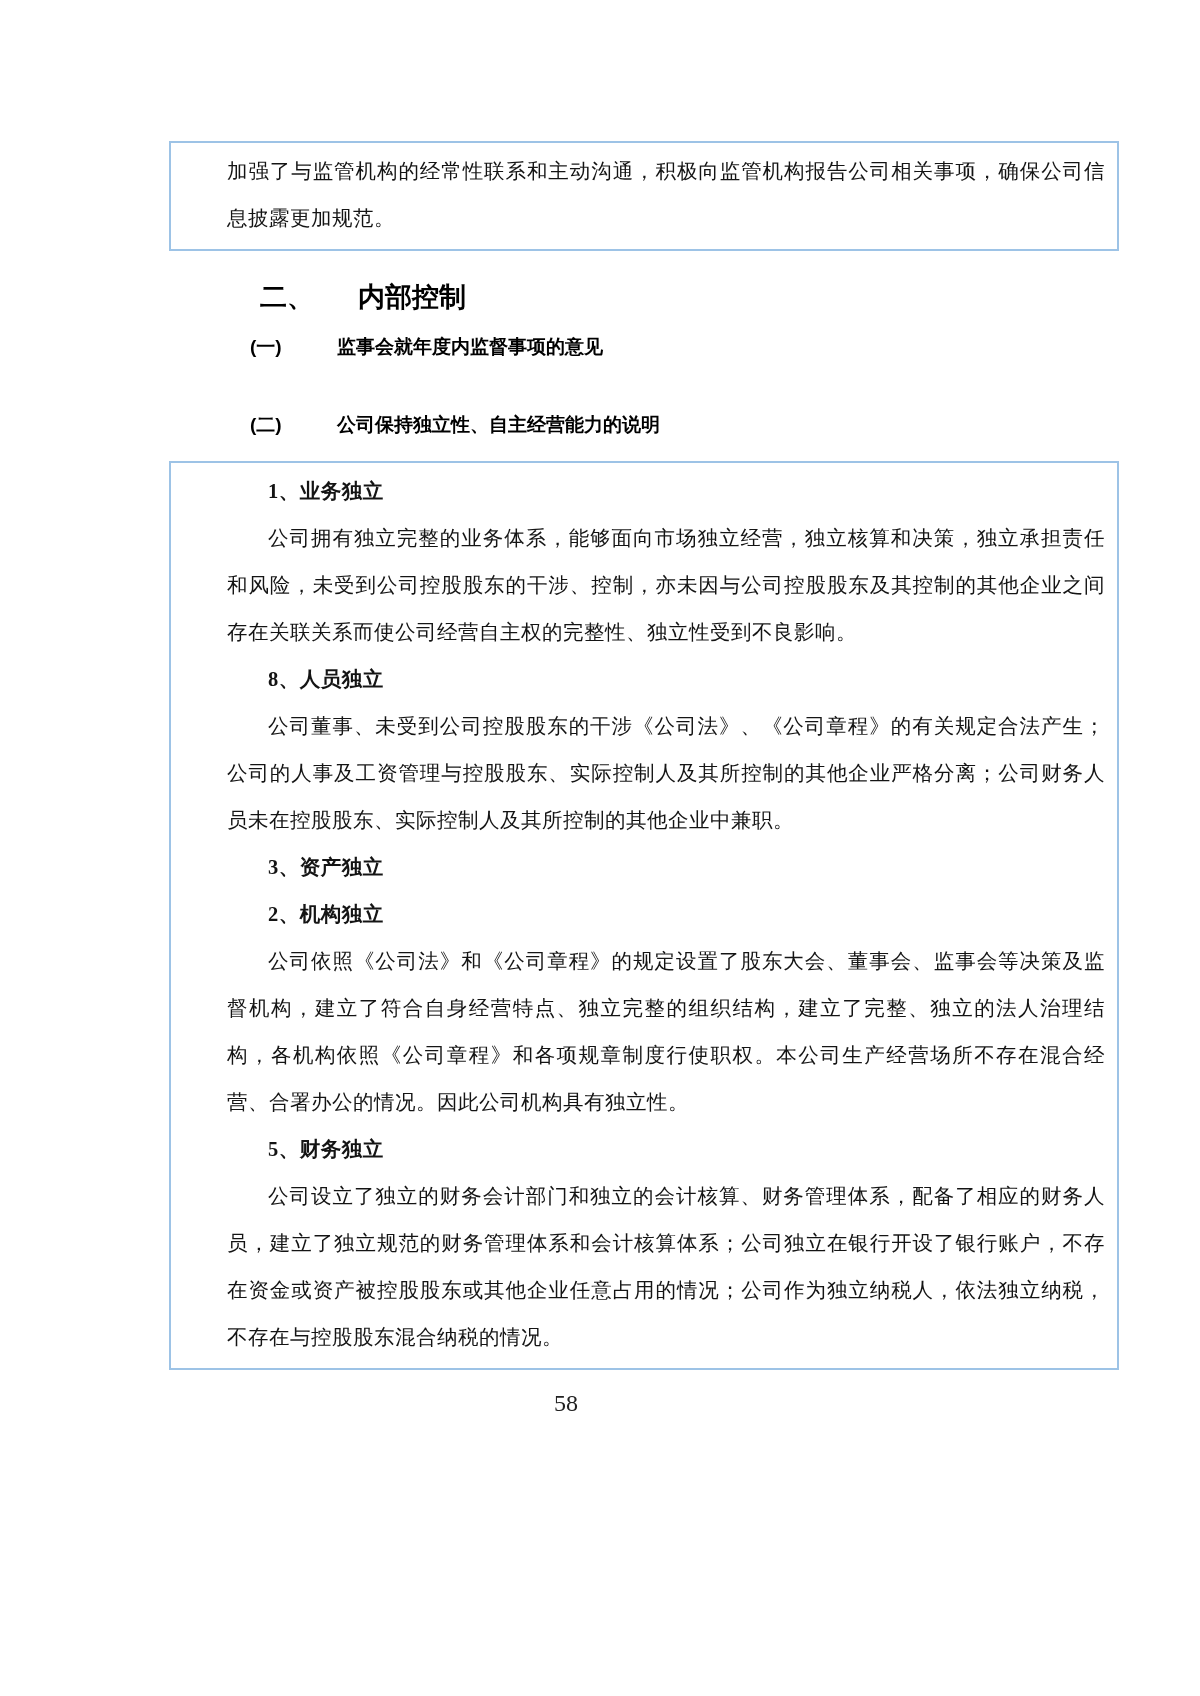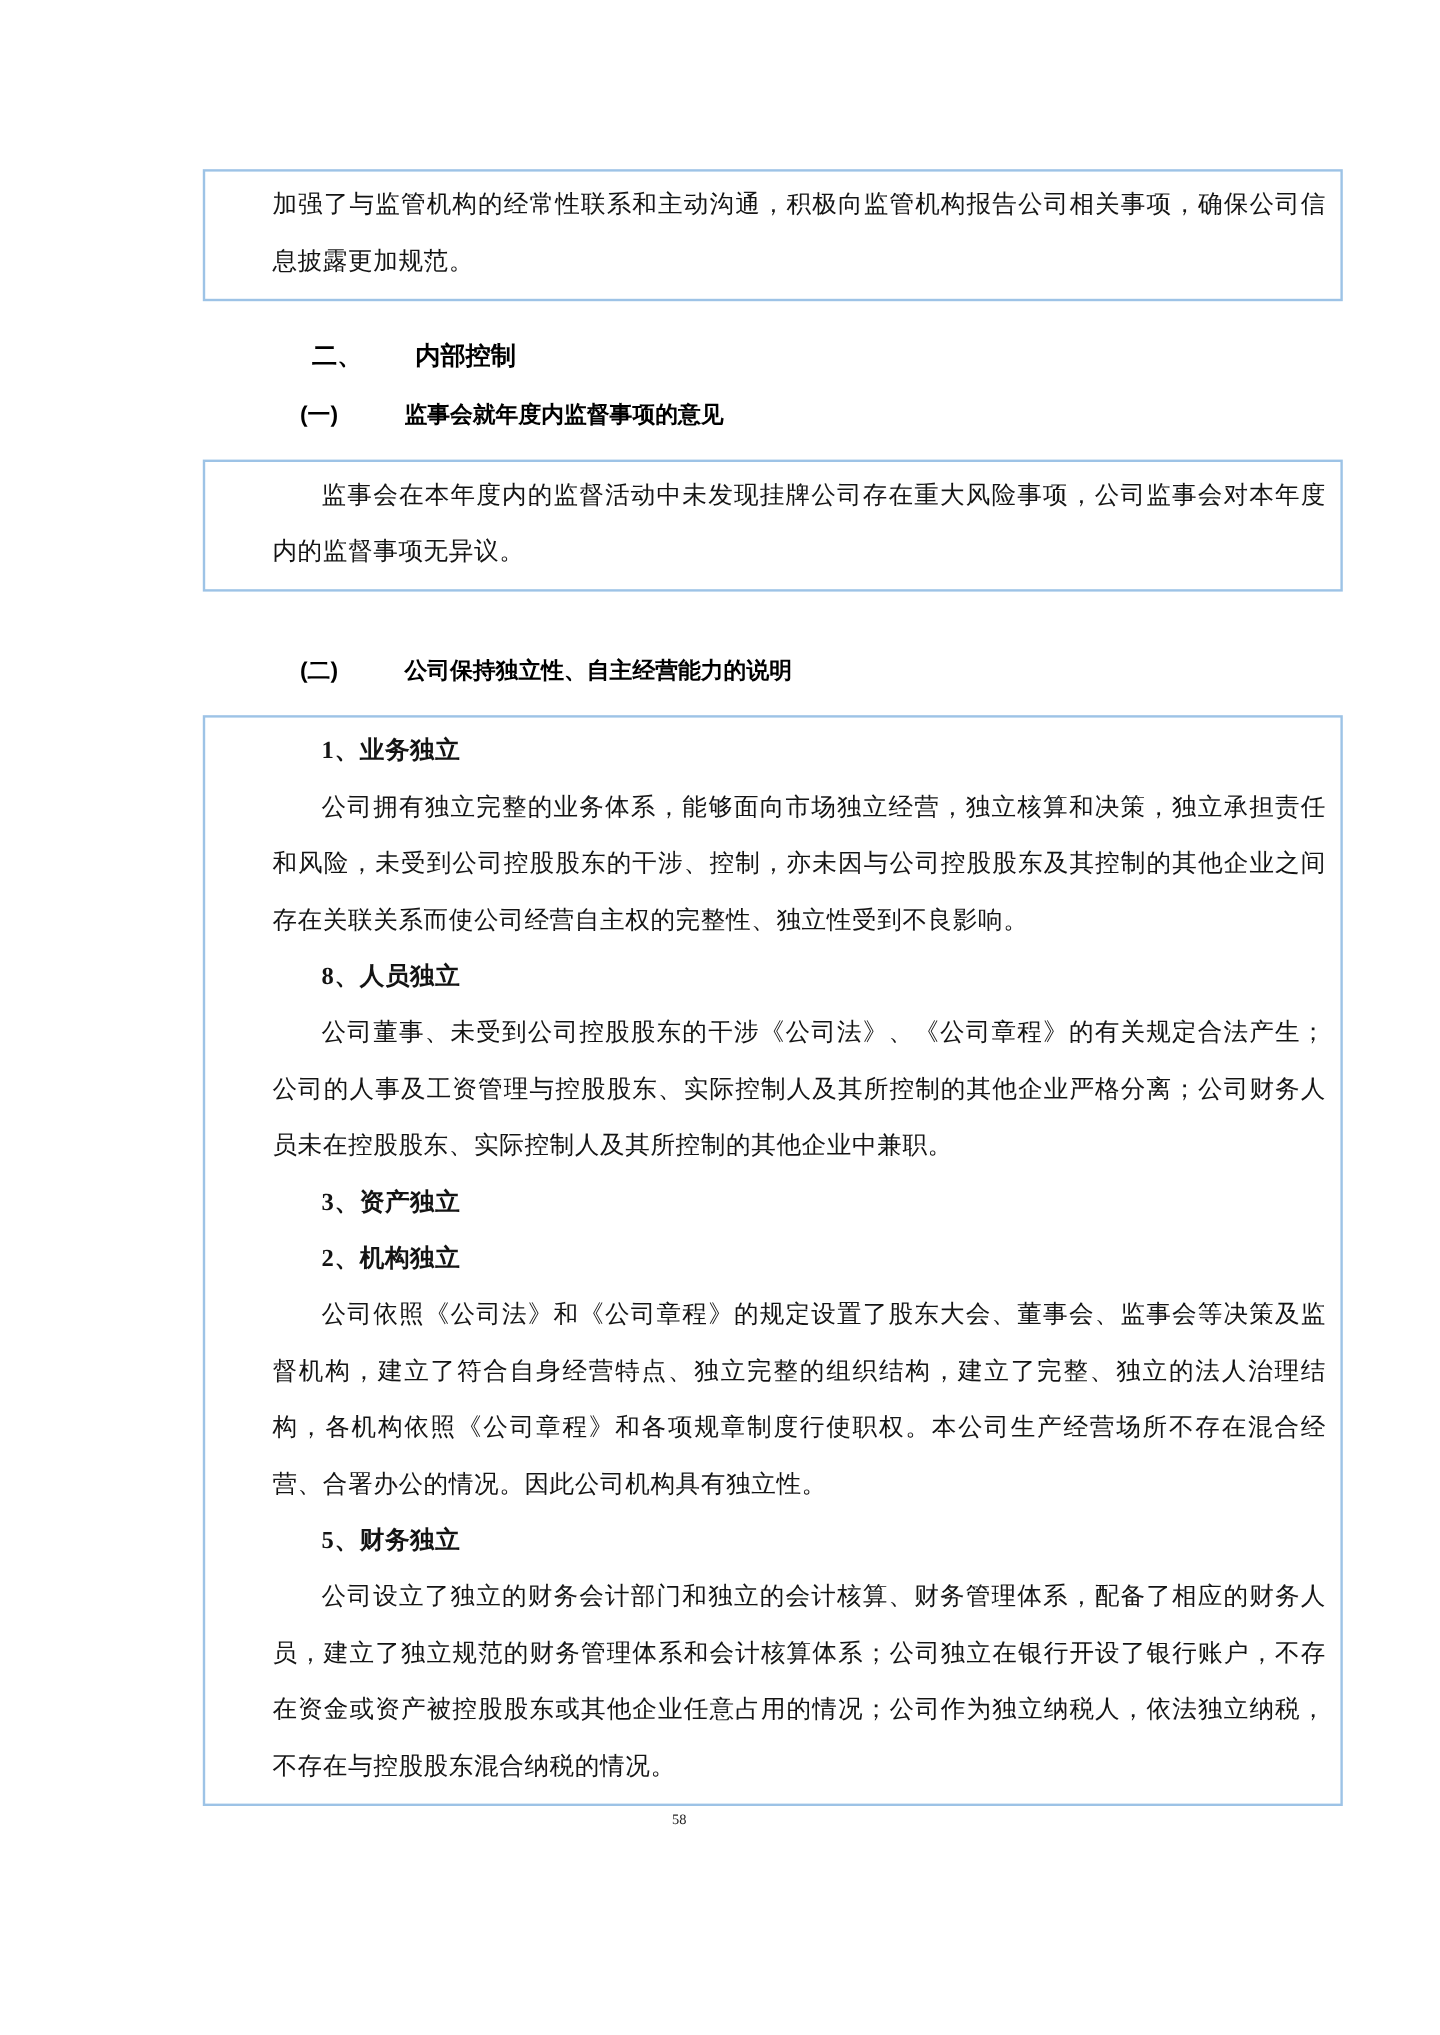--- a/index.html
+++ b/index.html
@@ -33,41 +33,42 @@
     text-align: justify;
     letter-spacing: 0.5px;
   }
   .tbox p.indent { text-indent: 2em; }
   .tbox p.item   { text-indent: 2em; text-align: left; font-weight: bold; }
   
   .h-main {
     margin: 34px 0 0 128px;
     font-family: "Liberation Sans", "DejaVu Sans", sans-serif;
     font-weight: bold;
-    font-size: 21px;
+    font-size: 27px;
     line-height: 24px;
     color: #000;
   }
   .h-main .h-num { display: inline-block; min-width: 77px; }
   .h-sub {
     margin: 27px 16px 0 118px;
     font-family: "Liberation Sans", "DejaVu Sans", sans-serif;
     font-weight: bold;
     font-size: 19px;
     line-height: 22px;
     color: #000;
   }
   .h-sub .h-num { display: inline-block; min-width: 87px; font-weight: bold; }
   .box-gap   { margin-top: 25px; }
   .big-gap   { margin-top: 56px; }
   
   .footer {
+    margin-top: 22px;
     width: 1000px;
     text-align: center;
-    font-size: 12px;
+    font-size: 24px;
     line-height: 22px;
     color: #222;
   }
 </style>
 </head>
 <body style="--box-border: #9DC3E6;">
 
 <div class="page">
 
   <div class="tbox">
@@ -75,23 +76,20 @@
   </div>
 
   <h2 class="h-main">
     <span class="h-num">二、</span><span>内部控制</span>
   </h2>
 
   <h3 class="h-sub">
     <span class="h-num">(一)</span><span>监事会就年度内监督事项的意见</span>
   </h3>
 
-  <div class="tbox box-gap">
-    <p class="indent">监事会在本年度内的监督活动中未发现挂牌公司存在重大风险事项，公司监事会对本年度内的监督事项无异议。</p>
-  </div>
 
   <h3 class="h-sub big-gap">
     <span class="h-num">(二)</span><span>公司保持独立性、自主经营能力的说明</span>
   </h3>
 
   <div class="tbox box-gap">
     <p class="item">1、业务独立</p>
     <p class="indent">公司拥有独立完整的业务体系，能够面向市场独立经营，独立核算和决策，独立承担责任和风险，未受到公司控股股东的干涉、控制，亦未因与公司控股股东及其控制的其他企业之间存在关联关系而使公司经营自主权的完整性、独立性受到不良影响。</p>
     <p class="item">8、人员独立</p>
     <p class="indent">公司董事、未受到公司控股股东的干涉《公司法》、《公司章程》的有关规定合法产生；公司的人事及工资管理与控股股东、实际控制人及其所控制的其他企业严格分离；公司财务人员未在控股股东、实际控制人及其所控制的其他企业中兼职。</p>

